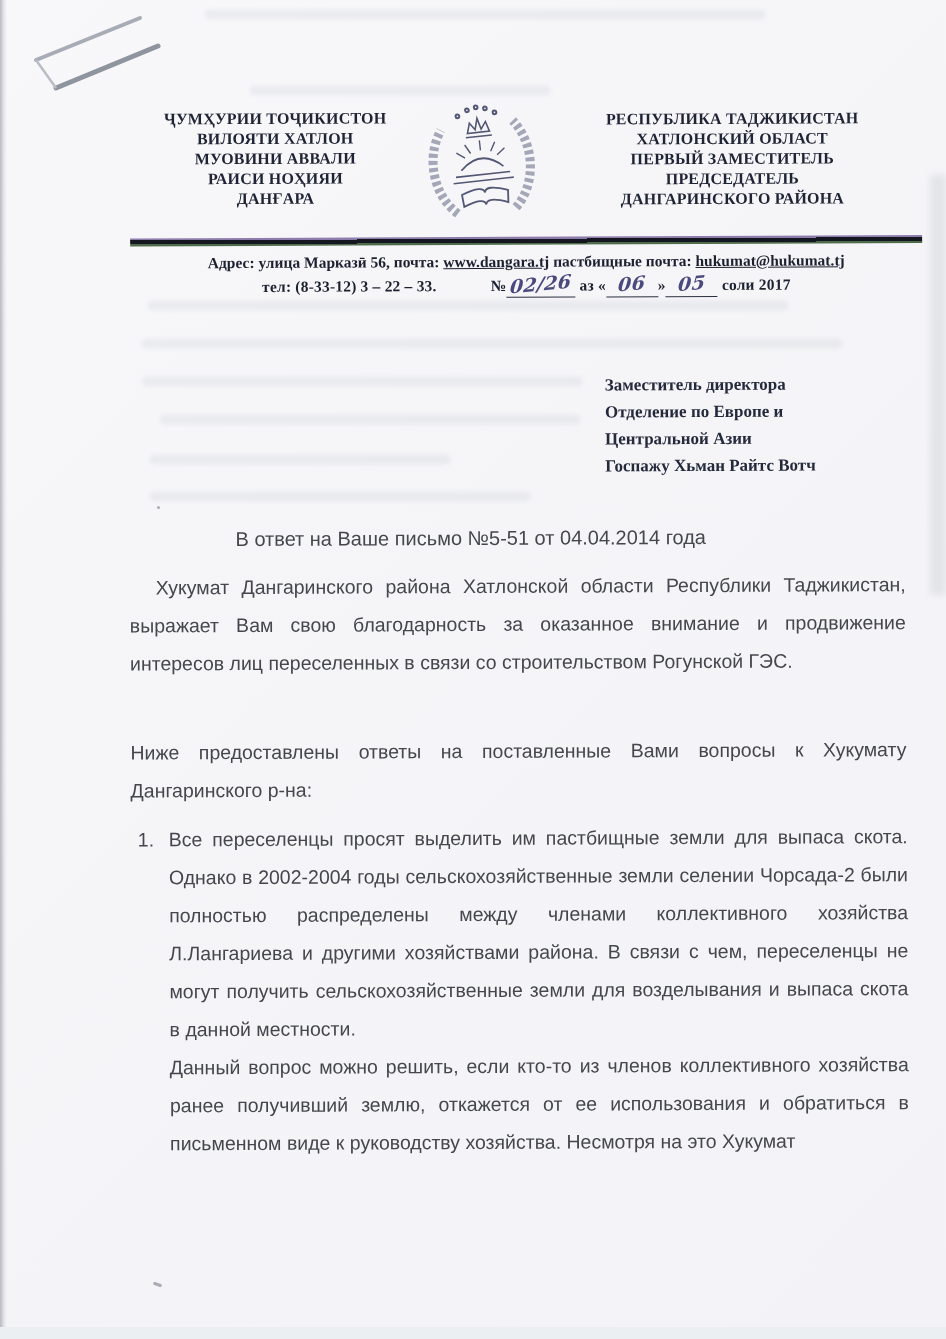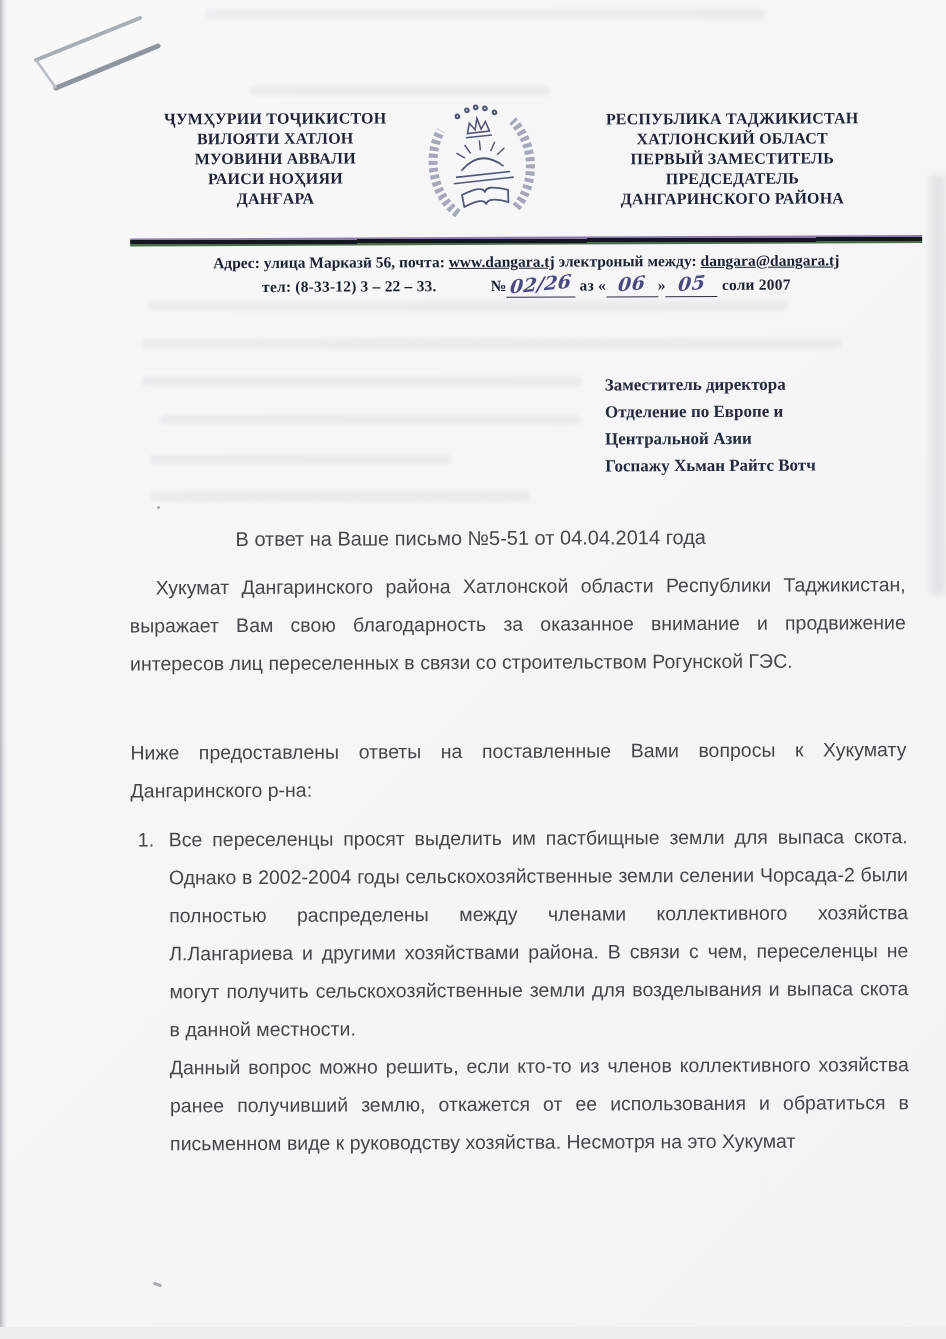--- a/index.html
+++ b/index.html
@@ -108,28 +108,28 @@
       <div>ХАТЛОНСКИЙ ОБЛАСТ</div>
       <div>ПЕРВЫЙ ЗАМЕСТИТЕЛЬ</div>
       <div>ПРЕДСЕДАТЕЛЬ</div>
       <div>ДАНГАРИНСКОГО РАЙОНА</div>
     </div>
 
     <div class="rule"></div>
 
     <div class="addr">
       <div>
-        <span>Адрес: улица Марказӣ 56, почта: </span><span class="lnk">www.dangara.tj</span><span> электроный между: </span><span class="lnk">dangara@dangara.tj</span>
+        <span>Адрес: улица Марказӣ 56, почта: </span><span class="lnk">www.dangara.tj</span><span> пастбищные почта: </span><span class="lnk">hukumat@hukumat.tj</span>
       </div>
       <div class="addr-row2">
         <span>тел:  (8-33-12) 3 – 22 – 33.</span>
         <span class="sp"></span>
         <span>№</span><span class="uline"><span class="hw">02/26</span></span>
         <span>аз «</span><span class="uline"><span class="hw">06</span></span><span>»</span><span class="uline"><span class="hw">05</span></span>
-        <span>соли 2007</span>
+        <span>соли 2017</span>
       </div>
     </div>
 
     <div class="recipient">
       <div>Заместитель директора</div>
       <div>Отделение по Европе и</div>
       <div>Центральной Азии</div>
       <div>Госпажу Хьман Райтс Вотч</div>
     </div>
 

